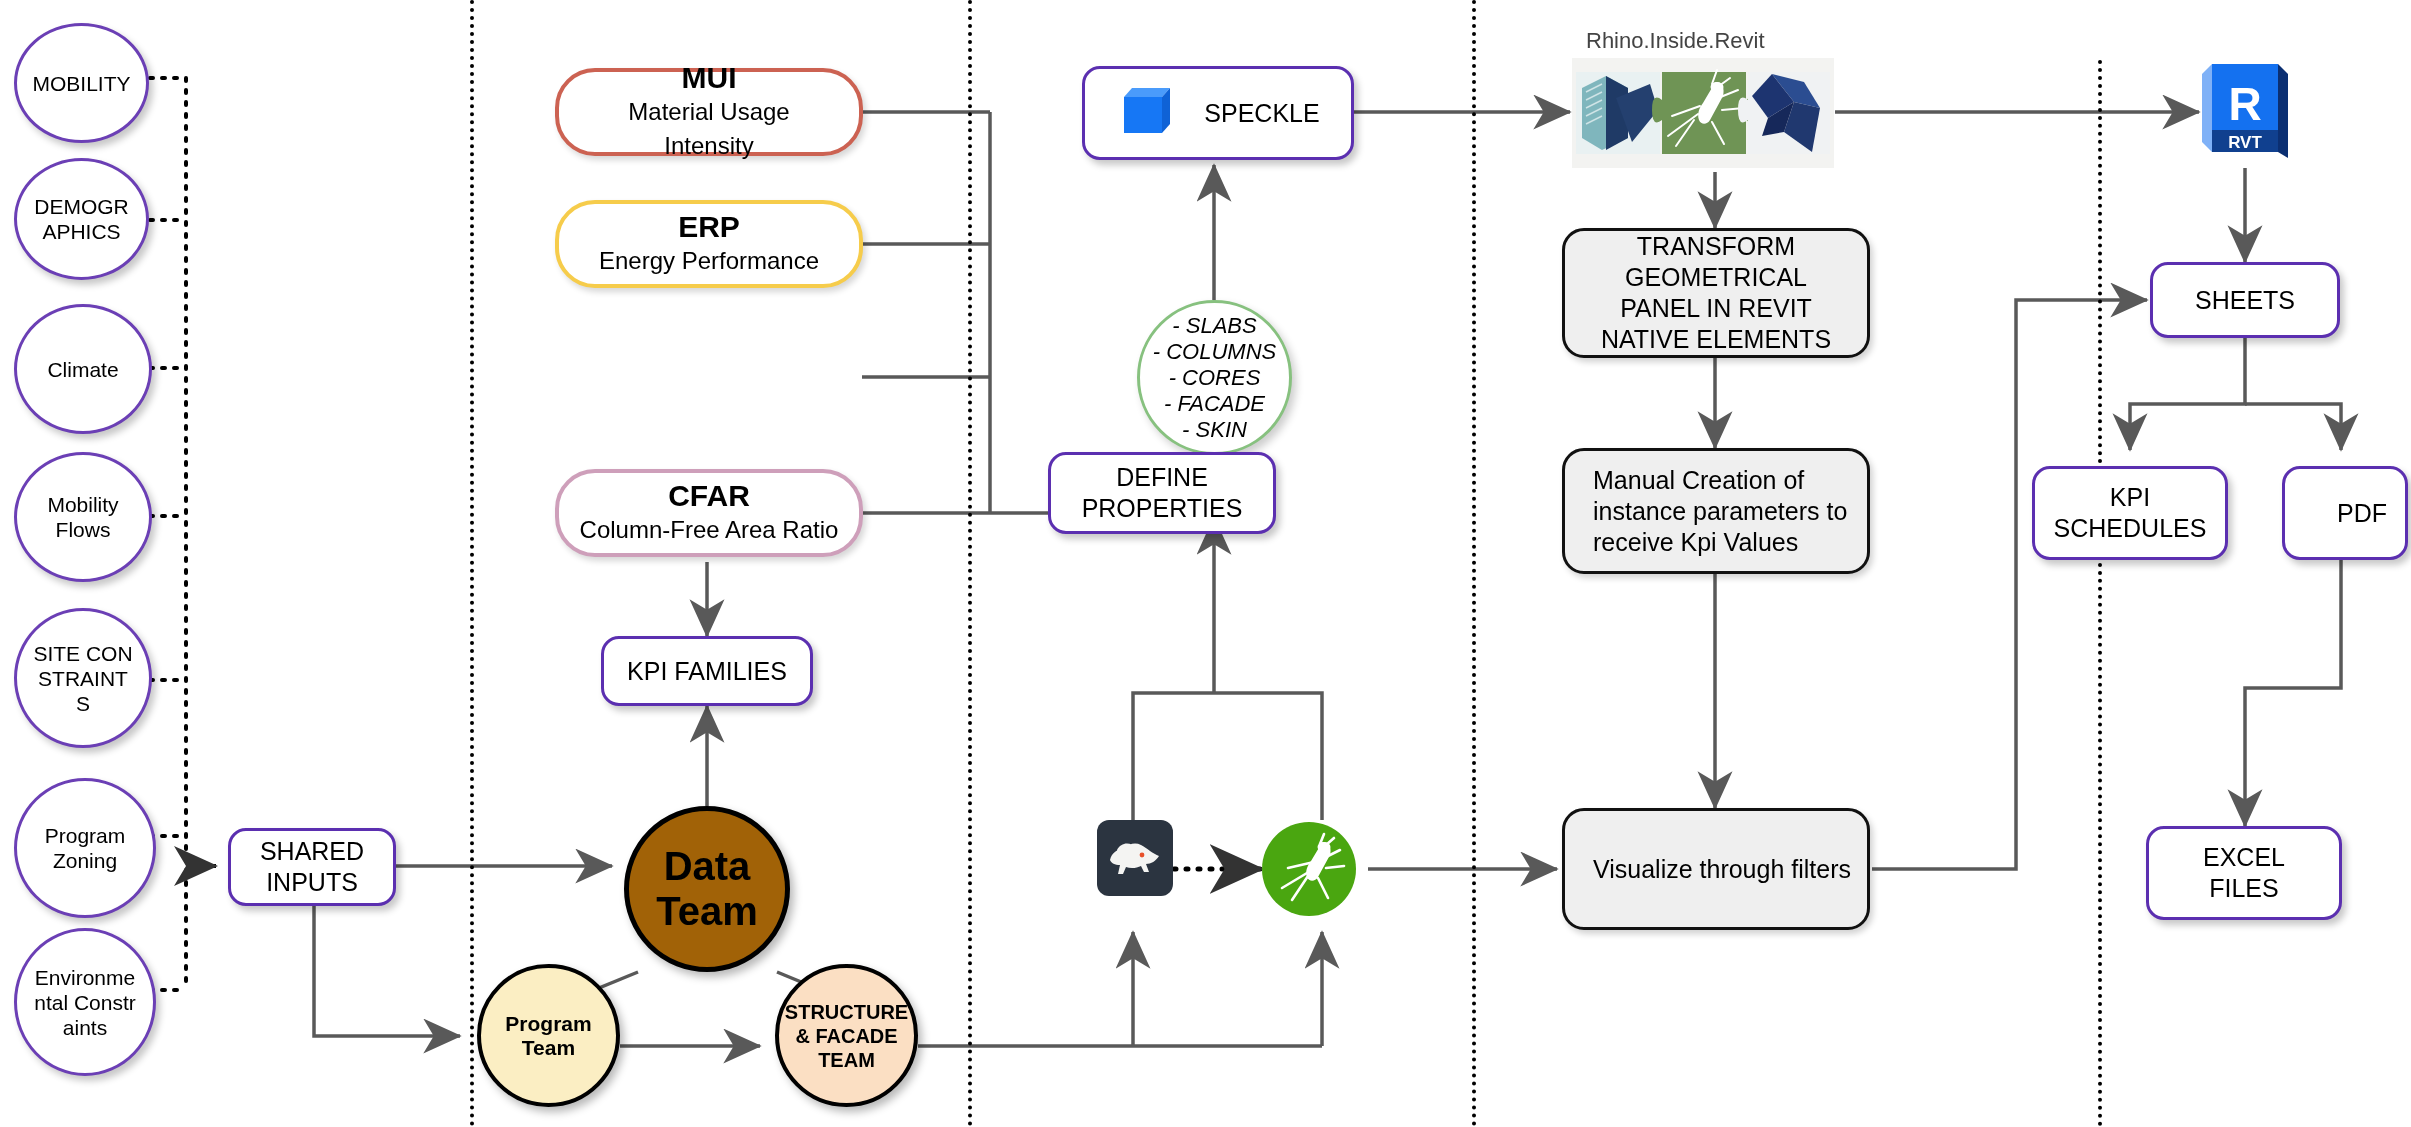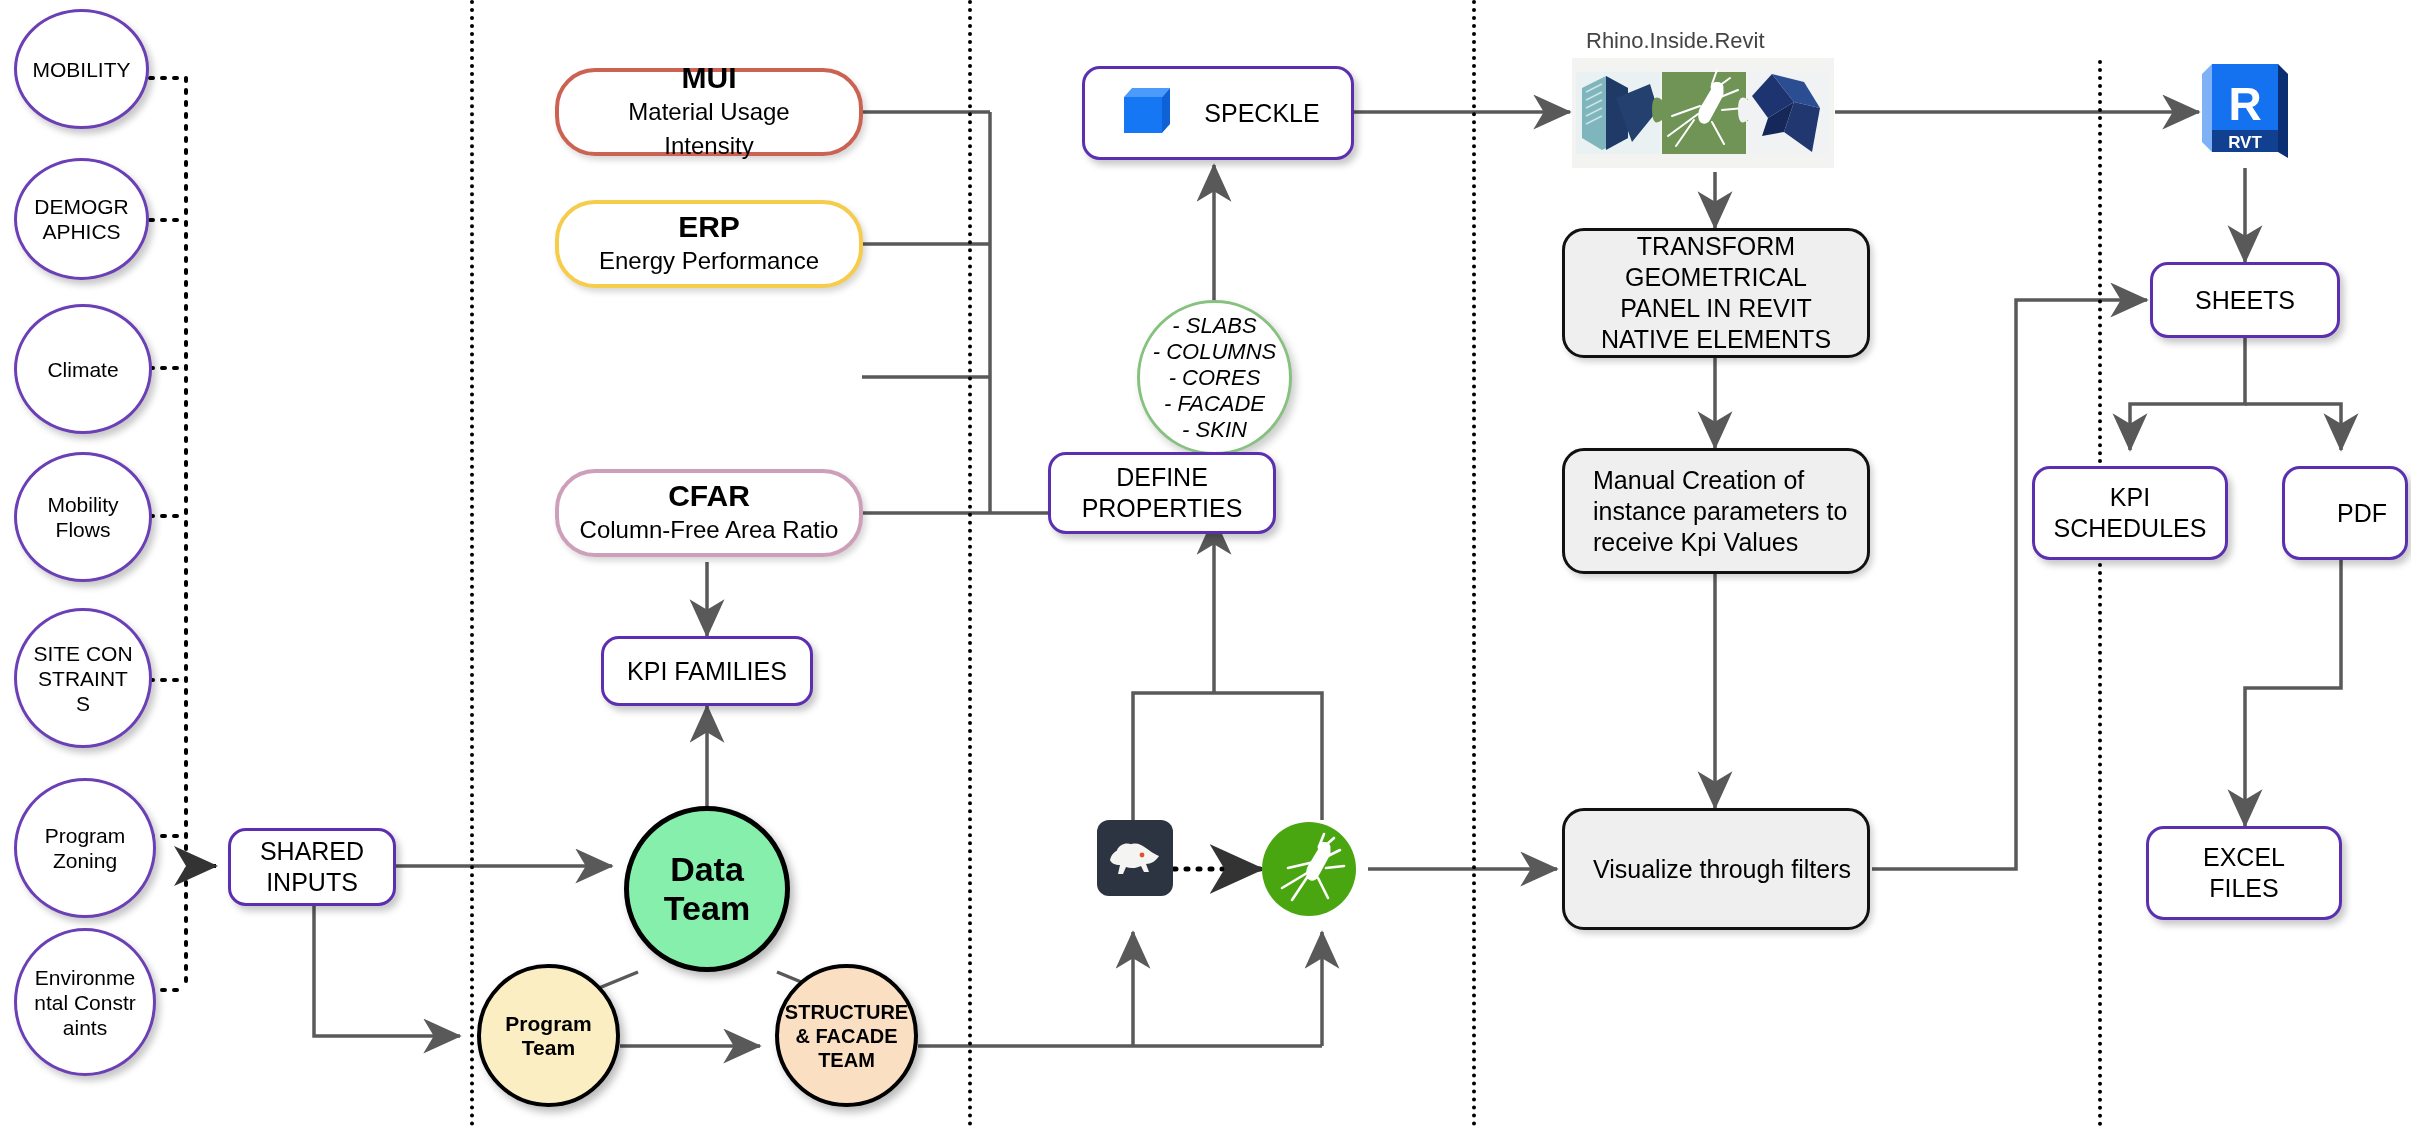--- a/index.html
+++ b/index.html
@@ -152,21 +152,21 @@
 
       <path d="M2341,560 L2341,688 L2245,688 L2245,826" marker-end="url(#ar)"></path>
     </g>
   </svg>
 
   <div class="vdash" style="left:470px;top:0;height:1127px;"></div>
   <div class="vdash" style="left:968px;top:0;height:1127px;"></div>
   <div class="vdash" style="left:1472px;top:0;height:1127px;"></div>
   <div class="vdash" style="left:2098px;top:60px;height:1067px;"></div>
 
-  <div class="node ell" style="left:14px;top:9px;width:135px;height:120px;">
+  <div class="node ell" style="left:14px;top:23px;width:135px;height:120px;">
     <span>MOBILITY</span>
   </div>
   <div class="node ell" style="left:14px;top:158px;width:135px;height:122px;">
     <span style="width:96px;word-break:break-all;">DEMOGRAPHICS</span>
   </div>
   <div class="node ell" style="left:14px;top:304px;width:138px;height:130px;">
     <span>Climate</span>
   </div>
   <div class="node ell" style="left:14px;top:452px;width:138px;height:130px;">
     <span style="width:92px;">Mobility Flows</span>
@@ -195,21 +195,21 @@
   </div>
   <div class="node pill" style="left:555px;top:469px;border-color:#ce9fba;width:308px;height:88px;">
     <span class="abbr">CFAR</span>
     <span class="full">Column-Free Area Ratio</span>
   </div>
 
   <div class="node rr" style="left:601px;top:636px;width:212px;height:70px;">
     <span>KPI FAMILIES</span>
   </div>
 
-  <div class="node team" style="left:624px;top:806px;width:166px;height:166px;background:#86efac;font-size:34px;">
+  <div class="node team" style="left:624px;top:806px;width:166px;height:166px;background:#a16207;font-size:40px;">
     <span>Data Team</span>
   </div>
   <div class="node team" style="left:477px;top:964px;width:143px;height:143px;background:#fbeec3;font-size:21px;border-width:4px;">
     <span style="width:132px;">Program Team</span>
   </div>
   <div class="node team" style="left:775px;top:964px;width:143px;height:143px;background:#fbdfc3;font-size:20px;line-height:24px;border-width:4px;">
     <span style="width:126px;">STRUCTURE &amp; FACADE TEAM</span>
   </div>
 
   <div class="node rr speckle" style="left:1082px;top:66px;width:272px;height:94px;">

